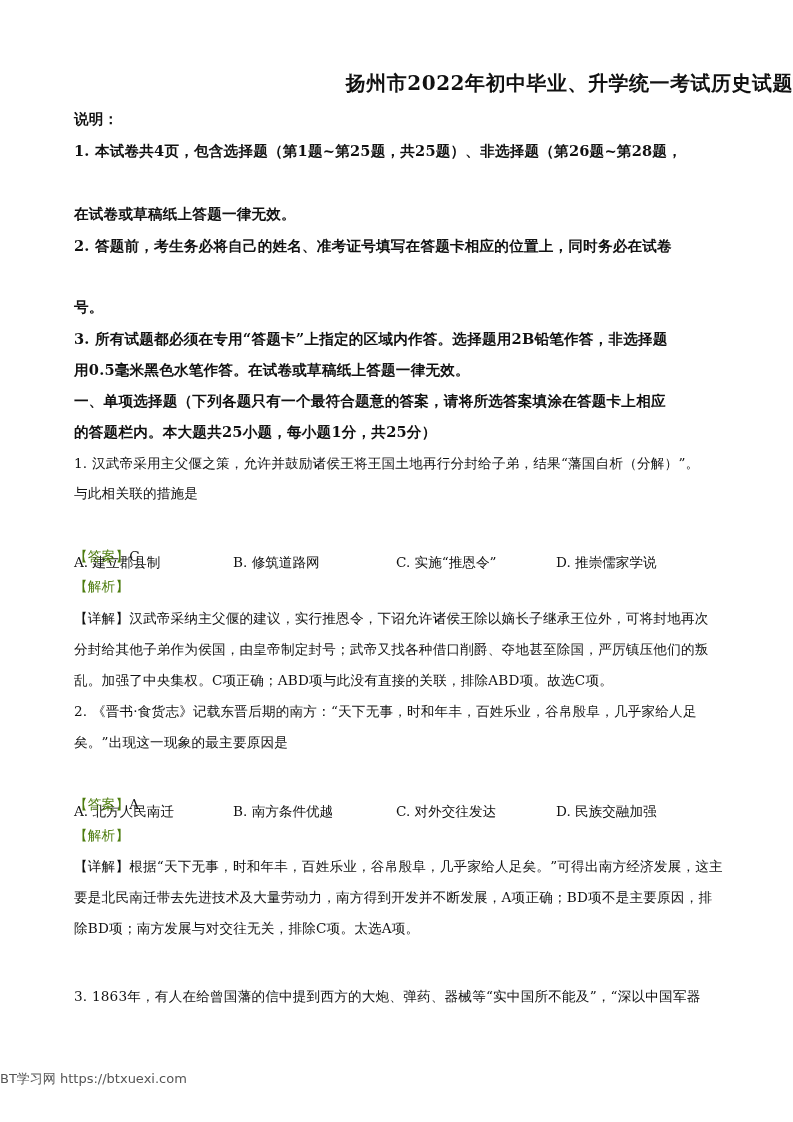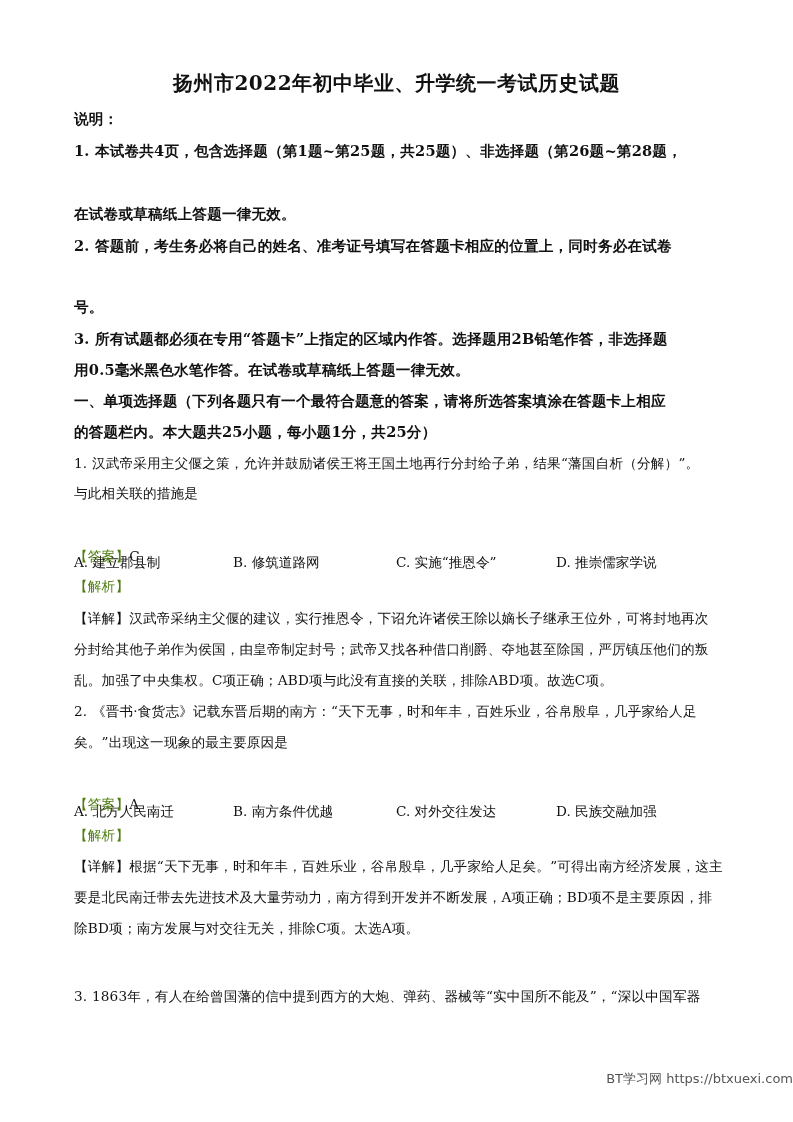--- a/index.html
+++ b/index.html
@@ -1,26 +1,26 @@
 <!DOCTYPE html>
 <html><head>
 <meta charset="utf-8">
 <style>
   html, body { margin: 0; padding: 0; background: #ffffff; }
   body { width: 793px; height: 1122px; position: relative; overflow: hidden;
          font-family: "DejaVu Serif", "Liberation Serif", serif; color: #111; }
   .page { position: absolute; left: 0; top: 0; width: 793px; height: 1122px; }
-  .title { position: absolute; top: 70px; left: 0; width: 793px; text-align: center;
+  .title { position: absolute; top: 70px; left: 0; width: 793px; text-align: right;
            font-size: 20px; font-weight: bold; letter-spacing: 0.5px; }
   .line { position: absolute; left: 74px; white-space: nowrap; }
   .b { font-weight: bold; font-size: 14.6px; letter-spacing: 0.2px; text-align: center; }
   .n { font-size: 13.6px; letter-spacing: 0.2px; }
   .opt { position: absolute; white-space: nowrap; font-size: 13.6px; margin-top: 38px; }
   .lbl { color: #4d7c0f; }
-  .footer { position: absolute; top: 1070px; left: 0; width: 793px; text-align: right;
+  .footer { position: absolute; top: 1070px; left: 0; width: 793px; text-align: left;
             font-family: "DejaVu Sans", sans-serif; font-size: 13px; color: #555; }
 </style>
 </head>
 <body>
 
 <div class="page">
   <div class="title">扬州市2022年初中毕业、升学统一考试历史试题</div>
 
   <div class="line b" style="top:110px">说明：</div>
   <div class="line b" style="top:142px">1. 本试卷共4页，包含选择题（第1题~第25题，共25题）、非选择题（第26题~第28题，</div>

